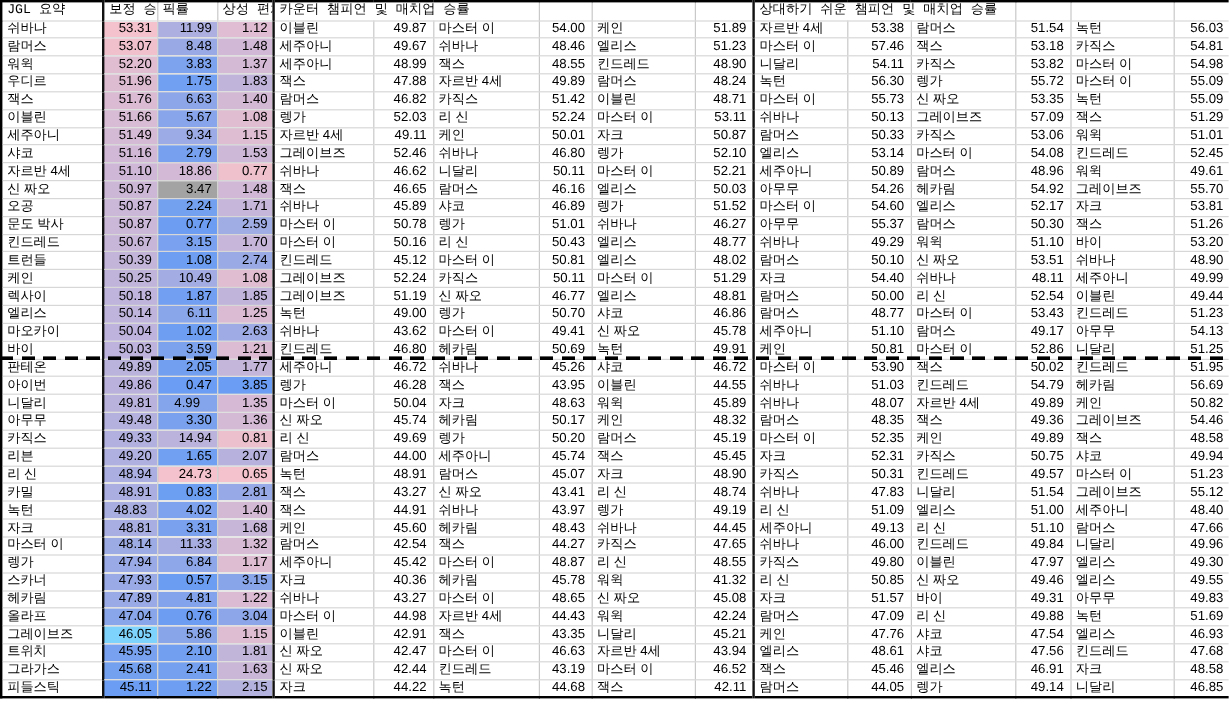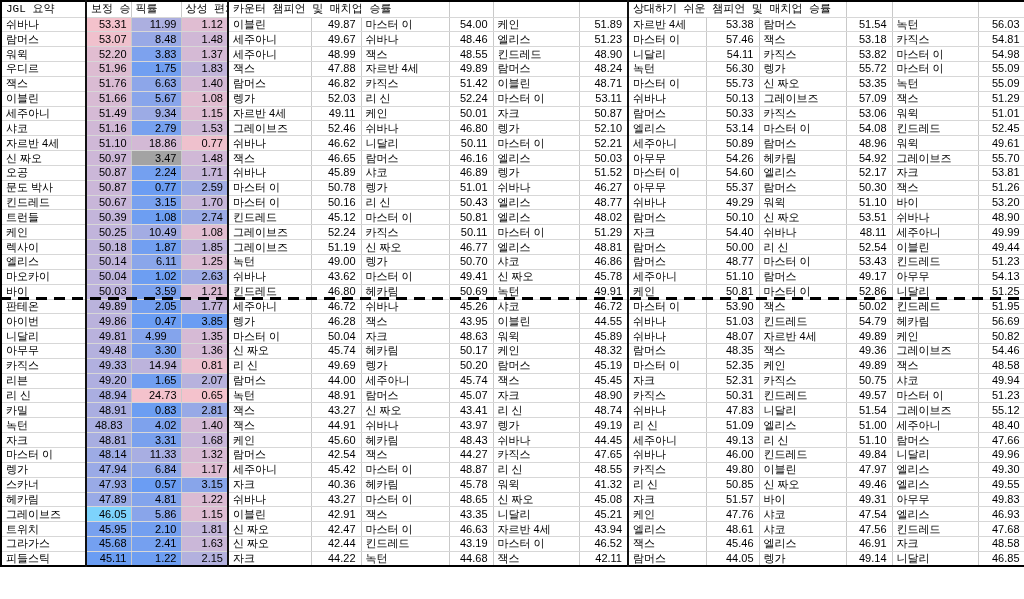--- a/index.html
+++ b/index.html
@@ -646,20 +646,38 @@
           <td class="pname">신 짜오</td>
           <td class="pval">45.08</td>
           <td class="pname thick-l">자크</td>
           <td class="pval">51.57</td>
           <td class="pname">바이</td>
           <td class="pval">49.31</td>
           <td class="pname">아무무</td>
           <td class="pval">49.83</td>
         </tr>
         <tr>
+          <td class="champ">올라프</td>
+          <td class="num thick-l" style="background: rgb(138, 166, 234);">47.04</td>
+          <td class="num" style="background: rgb(108, 157, 243);">0.76</td>
+          <td class="num" style="background: rgb(141, 166, 233);">3.04</td>
+          <td class="pname thick-l">마스터 이</td>
+          <td class="pval">44.98</td>
+          <td class="pname">자르반 4세</td>
+          <td class="pval">44.43</td>
+          <td class="pname">워윅</td>
+          <td class="pval">42.24</td>
+          <td class="pname thick-l">람머스</td>
+          <td class="pval">47.09</td>
+          <td class="pname">리 신</td>
+          <td class="pval">49.88</td>
+          <td class="pname">녹턴</td>
+          <td class="pval">51.69</td>
+        </tr>
+        <tr>
           <td class="champ">그레이브즈</td>
           <td class="num thick-l" style="background: #7dd3fc;">46.05</td>
           <td class="num" style="background: rgb(137, 165, 234);">5.86</td>
           <td class="num" style="background: rgb(222, 188, 210);">1.15</td>
           <td class="pname thick-l">이블린</td>
           <td class="pval">42.91</td>
           <td class="pname">잭스</td>
           <td class="pval">43.35</td>
           <td class="pname">니달리</td>
           <td class="pval">45.21</td>

